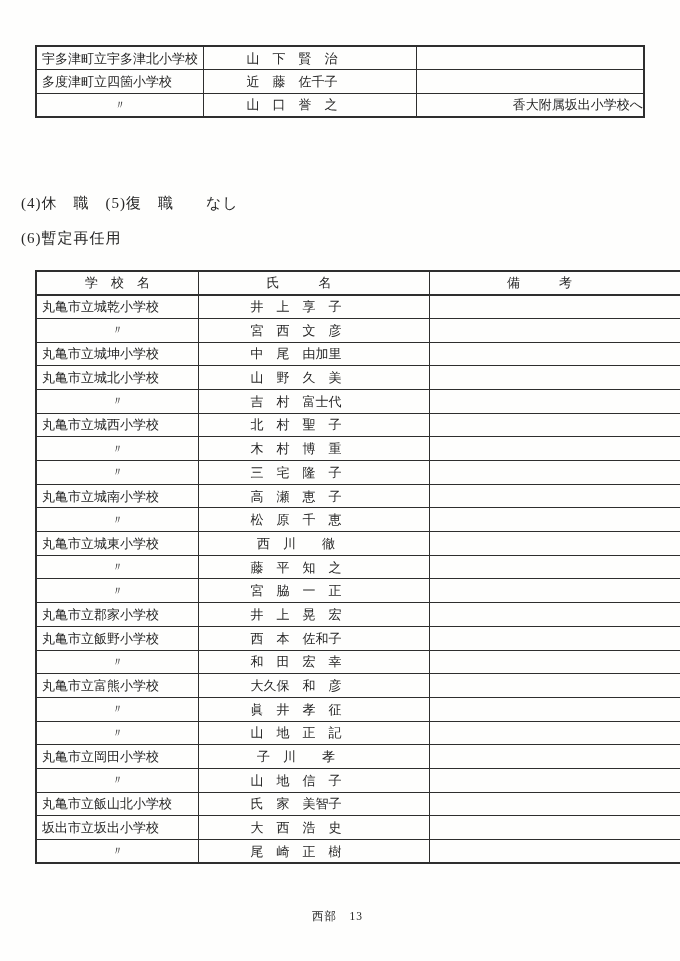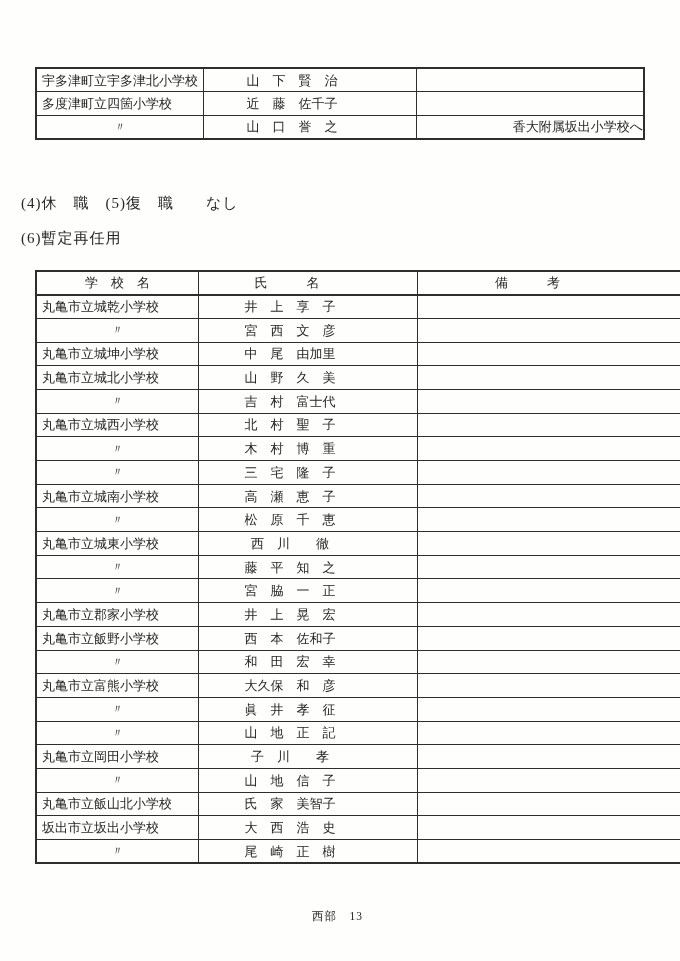--- a/index.html
+++ b/index.html
@@ -38,21 +38,21 @@
     overflow: hidden;
   }
   .doc-table .c-school { width: 161px; text-align: left;  padding-left: 5px; }
   .doc-table .c-name   { width: 176px; text-align: center; padding-right: 36px; }
   .doc-table .c-note   { width: 219px; text-align: right;  padding-left: 7px; }
   .doc-table td.ditto  { text-align: center; padding-left: 0; font-size: 12px; color: #3a3a3a; }
   #continuation-table tr { height: 23.5px; }
   #reappointment-table tr { height: 23.7px; }
   #reappointment-table thead th { border-bottom-width: 2px; margin-top: 20px; }
   #reappointment-table th.c-school { text-align: center; padding-left: 0; }
-  #reappointment-table th.c-name   { text-align: center; padding-right: 42px; }
+  #reappointment-table th.c-name   { text-align: center; padding-right: 42px; padding-left: 12px; }
   #reappointment-table th.c-note   { text-align: center; padding-right: 106px; padding-left: 0; }
   .text-line {
     position: absolute;
     font-size: 15px;
     line-height: 1;
     letter-spacing: 1px;
     white-space: pre;
   }
   .footer-line {
     position: absolute;
@@ -60,21 +60,21 @@
     line-height: 1;
     letter-spacing: 1px;
     white-space: pre;
   }
 </style>
 </head>
 <body>
 
 <div class="page">
 
-  <table id="continuation-table" class="doc-table" style="left:35px; top:67px; width:560px;">
+  <table id="continuation-table" class="doc-table" style="left:35px; top:45px; width:560px;">
     <tbody>
         <tr>
           <td class="c-school">宇多津町立宇多津北小学校</td>
           <td class="c-name">山　下　賢　治</td>
           <td class="c-note"></td>
         </tr>
         <tr>
           <td class="c-school">多度津町立四箇小学校</td>
           <td class="c-name">近　藤　佐千子</td>
           <td class="c-note"></td>

